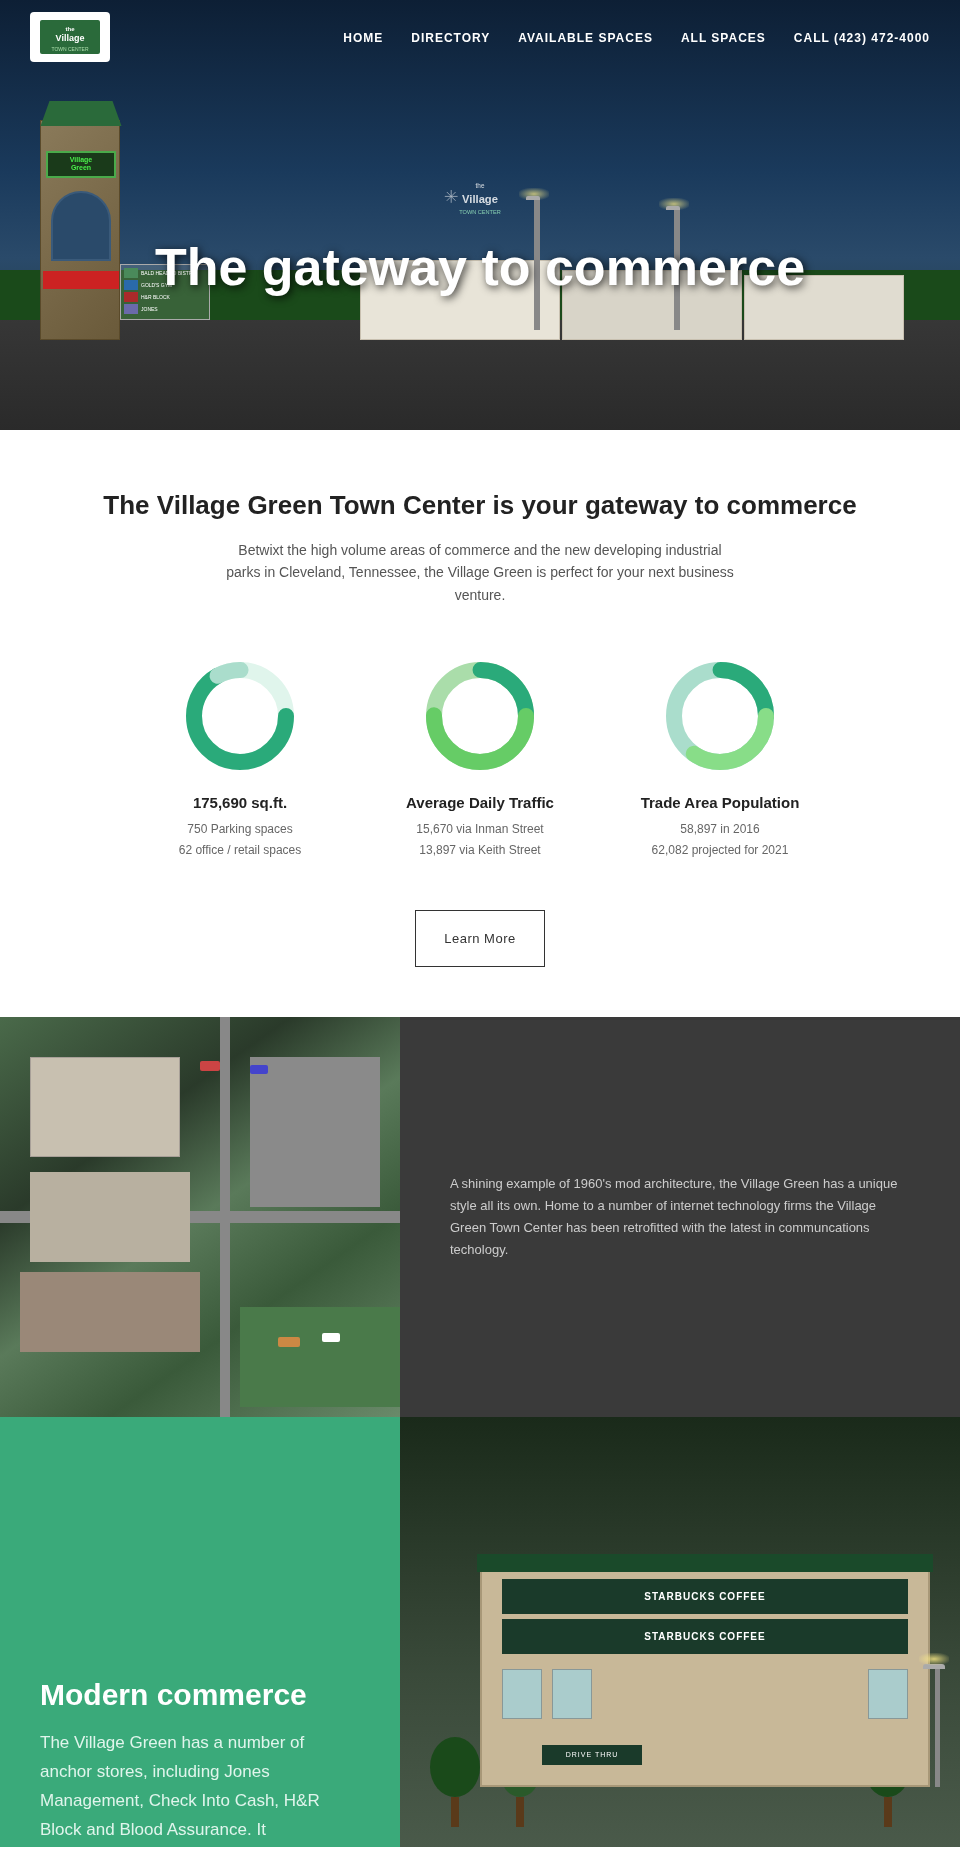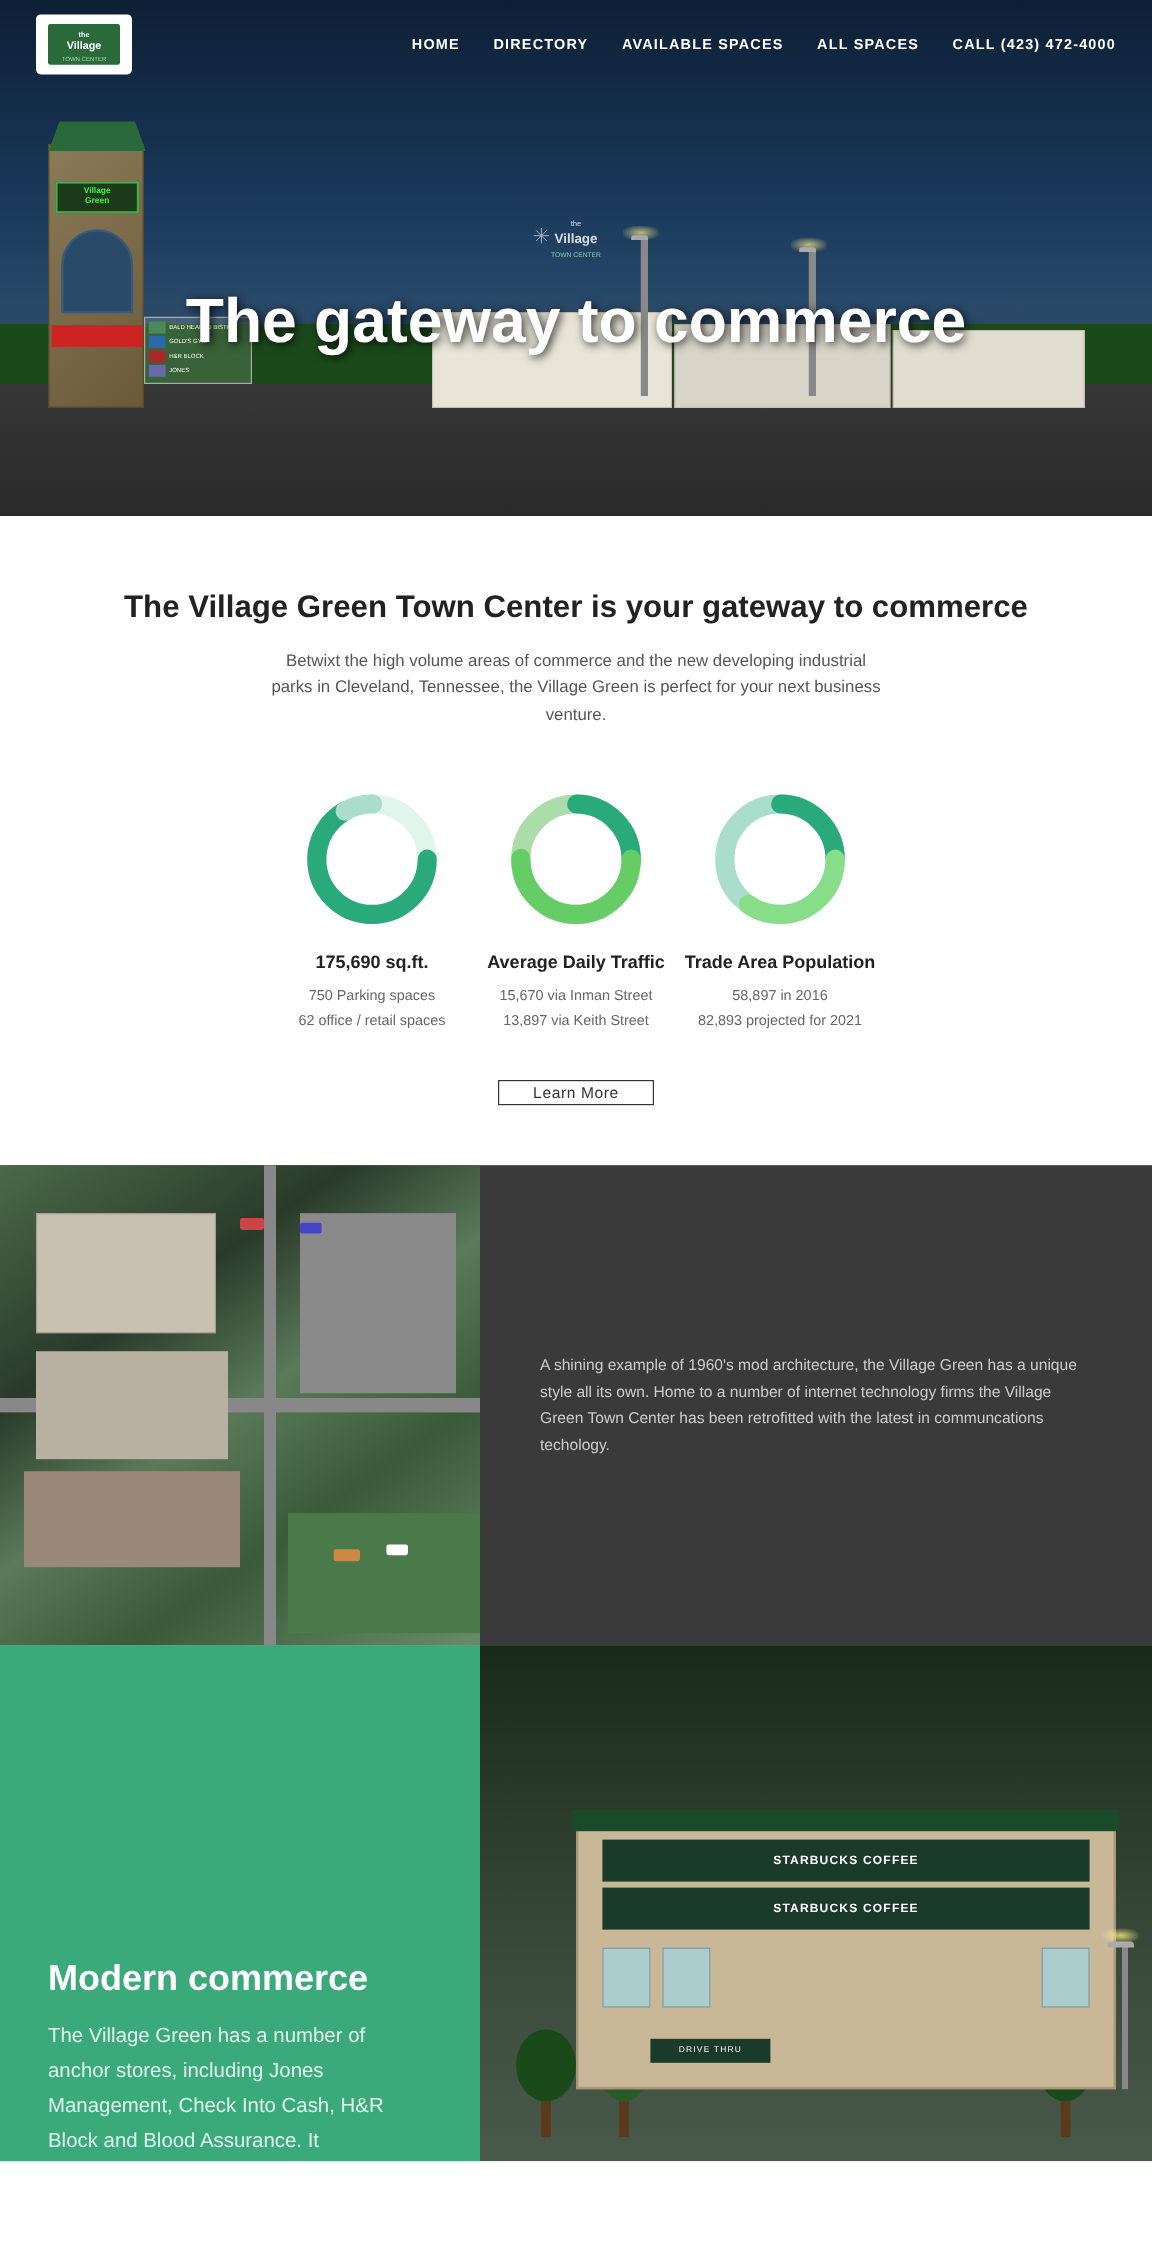--- a/index.html
+++ b/index.html
@@ -232,20 +232,21 @@
     .stats-subtext {
       font-size: 14px;
       color: #555;
       max-width: 520px;
       margin: 0 auto 50px;
       line-height: 1.6;
     }
     .stats-charts {
       display: flex;
       justify-content: center;
+      gap: 70px;
       margin-bottom: 40px;
     }
     .stat-item {
       display: flex;
       flex-direction: column;
       align-items: center;
       width: 170px;
     }
     .donut-container {
       width: 120px;
@@ -263,28 +264,28 @@
       color: #222;
       margin-bottom: 8px;
     }
     .stat-detail {
       font-size: 12px;
       color: #666;
       line-height: 1.7;
     }
     .learn-more-btn {
       display: inline-block;
-      padding: 2px 28px;
+      padding: 20px 28px;
       border: 1px solid #333;
       color: #333;
       font-size: 13px;
       cursor: pointer;
       background: #fff;
       letter-spacing: 0.5px;
-      margin-top: 0;
+      margin-top: 10px;
     }
 
     
     .split-section {
       display: flex;
       width: 960px;
       height: 400px;
     }
     .split-image {
       width: 400px;
@@ -561,21 +562,21 @@
         <svg viewBox="0 0 120 120" xmlns="http://www.w3.org/2000/svg">
           <circle cx="60" cy="60" r="46" fill="none" stroke="#aaddcc" stroke-width="16"></circle>
           <circle cx="60" cy="60" r="46" fill="none" stroke="#2aaa7a" stroke-width="16" stroke-dasharray="72 217" stroke-dashoffset="72" stroke-linecap="round"></circle>
           <circle cx="60" cy="60" r="46" fill="none" stroke="#88dd88" stroke-width="16" stroke-dasharray="100 189" stroke-dashoffset="-0" stroke-linecap="round"></circle>
           <circle cx="60" cy="60" r="30" fill="#fff"></circle>
         </svg>
       </div>
       <div class="stat-label">Trade Area Population</div>
       <div class="stat-detail">
         <span>58,897 in 2016</span><br>
-        <span>82,893 projected for 2021</span>
+        <span>62,082 projected for 2021</span>
       </div>
     </div>
   </div>
 
   <button class="learn-more-btn">Learn More</button>
 </section>
 
 <div class="split-section">
   <div class="split-image">
     <div class="aerial-bg">

